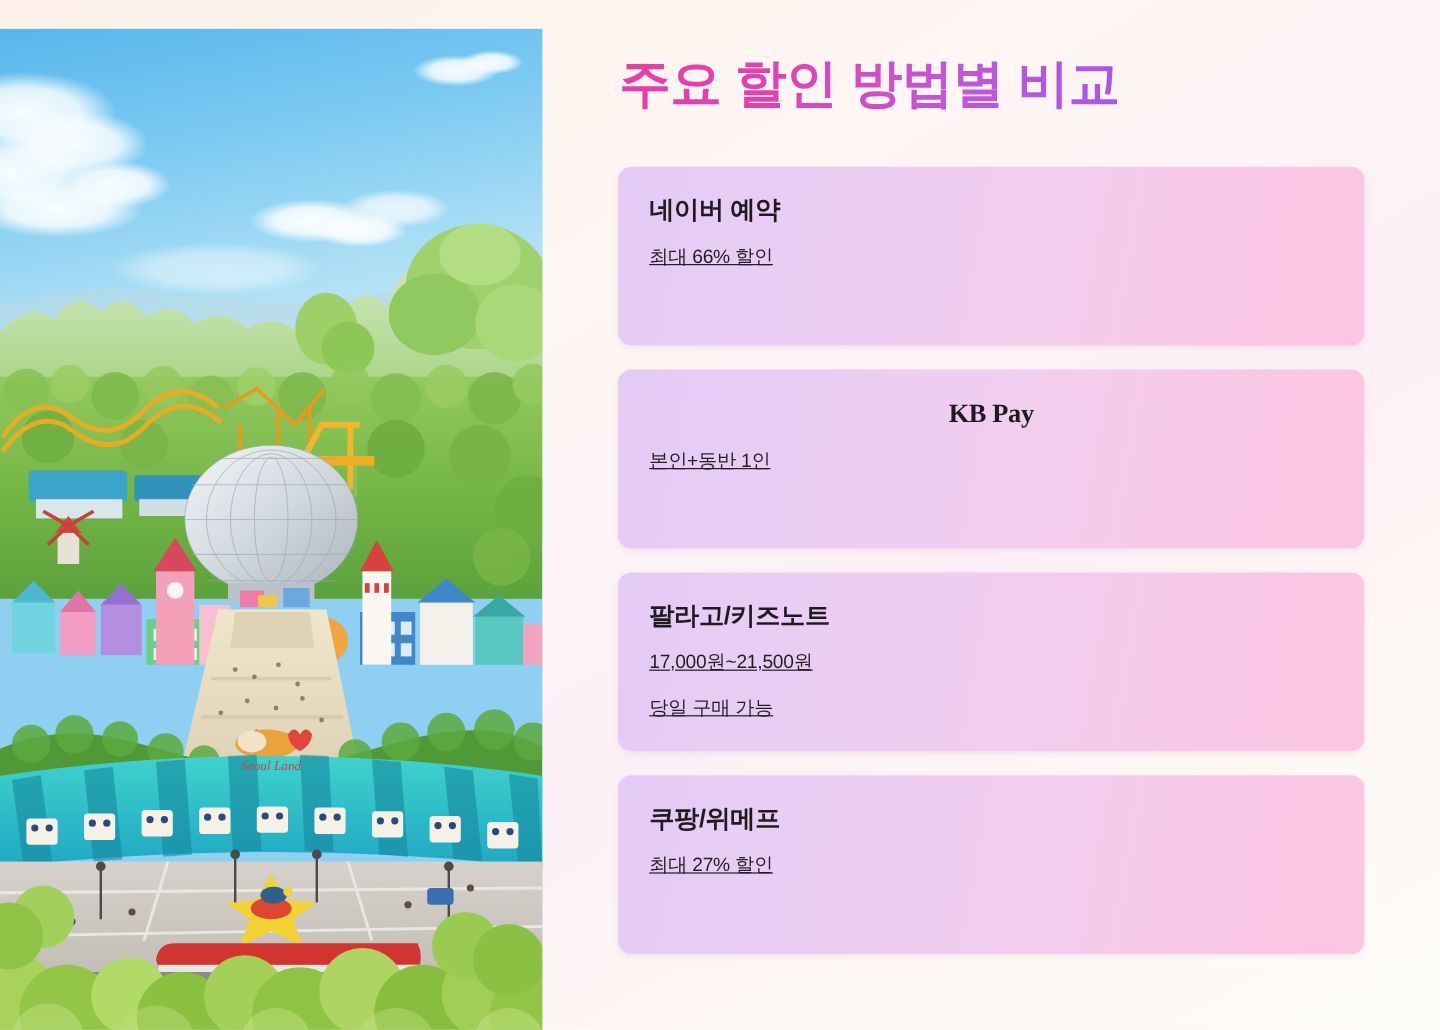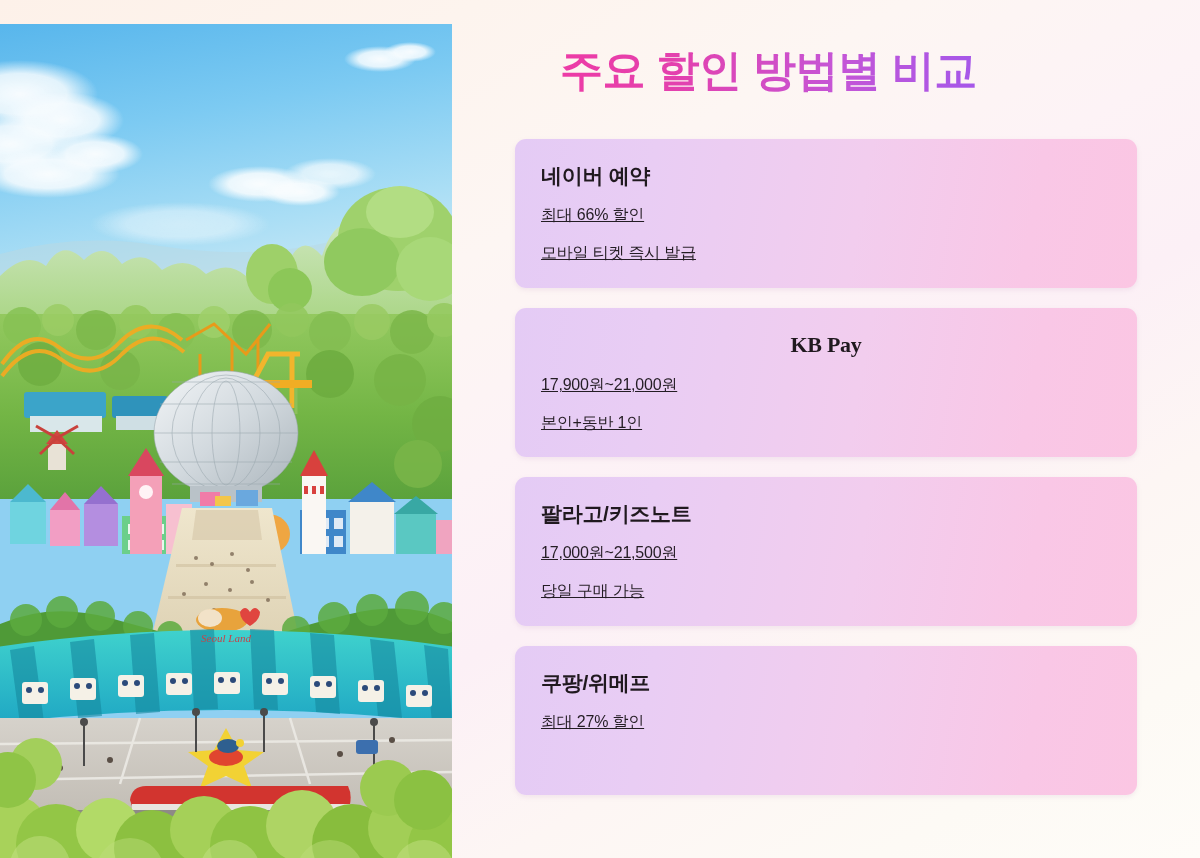--- a/index.html
+++ b/index.html
@@ -61,21 +61,20 @@
     font-size:43px;
     line-height:1.22;
     font-weight:700;
     letter-spacing:-0.5px;
     background:linear-gradient(90deg,#ed3ba6 0%,#e341ae 28%,#c555d6 66%,#a557e9 100%);
     -webkit-background-clip:text;
     background-clip:text;
     -webkit-text-fill-color:transparent;
     color:#d23fb4;
     white-space:nowrap;
-    margin-left:44px;
   }
 
   .card-list {
     position:absolute;
     left:63px;
     top:139px;
     width:622px;
     display:flex;
     flex-direction:column;
     gap:20px;
@@ -510,26 +509,24 @@
 
   <div class="content-panel">
 
     <h1 class="section-title">주요 할인 방법별 비교</h1>
 
     <div class="card-list">
 
       <div class="card">
         <div class="card-title">네이버 예약</div>
         <div class="card-line">최대 66% 할인</div>
-        <div class="card-line">모바일 티켓 즉시 발급</div>
       </div>
 
       <div class="card">
         <div class="card-title latin">KB Pay</div>
-        <div class="card-line">17,900원~21,000원</div>
         <div class="card-line">본인+동반 1인</div>
       </div>
 
       <div class="card">
         <div class="card-title">팔라고/키즈노트</div>
         <div class="card-line">17,000원~21,500원</div>
         <div class="card-line">당일 구매 가능</div>
       </div>
 
       <div class="card">

